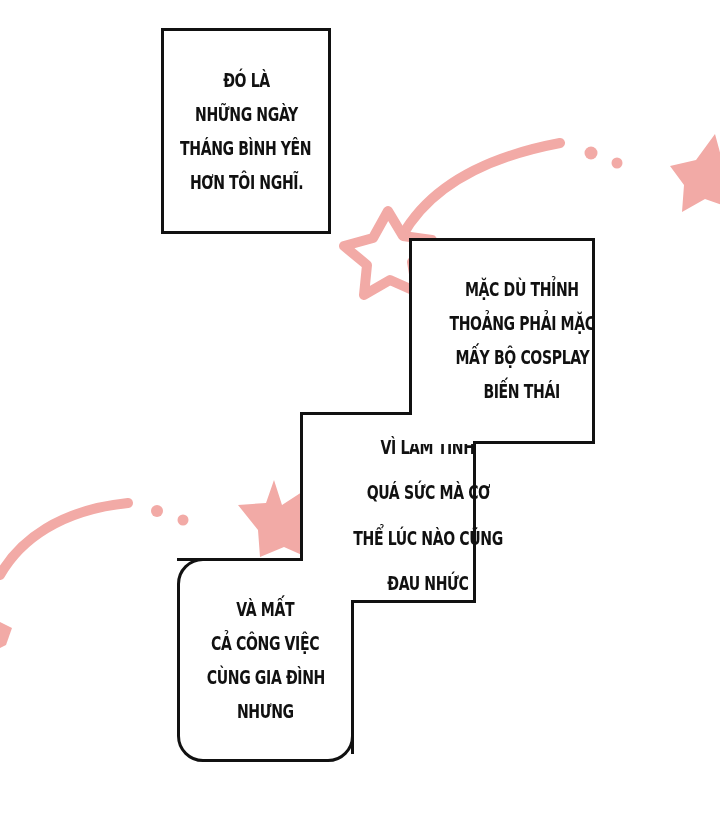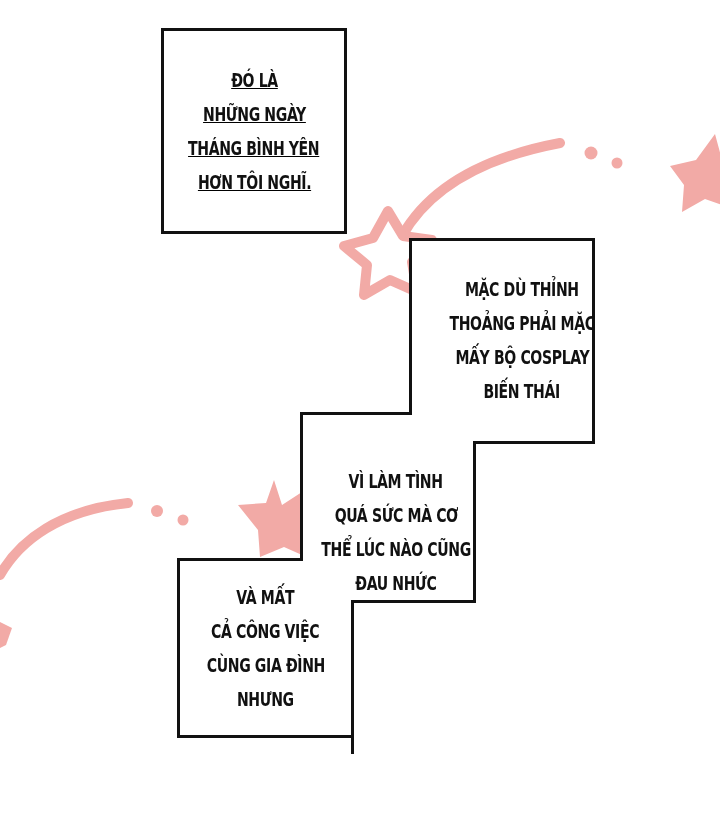--- a/index.html
+++ b/index.html
@@ -59,49 +59,49 @@
 
     <g>
       <path d="M274 480 L282 505 L302 492 L302 555 L284 547 L260 557 L258 530 L238 505 L266 503 Z" fill="#f2aaa6"></path>
     </g>
 
     <g>
       <path d="M0 622 L12 628 L6 645 L0 648 Z" fill="#f2aaa6"></path>
     </g>
   </svg>
 
-  <div class="box" style="left:161px; top:28px; width:186px; height:206px;text-decoration:underline;">
+  <div class="box" style="left:161px; top:28px; width:170px; height:206px;">
     <span class="line">ĐÓ LÀ</span>
     <span class="line">NHỮNG NGÀY</span>
     <span class="line">THÁNG BÌNH YÊN</span>
     <span class="line">HƠN TÔI NGHĨ.</span>
   </div>
 
-  <div class="box" style="left:177px; top:558px; width:177px; height:180px;">
+  <div class="box" style="left:177px; top:558px; width:177px; height:204px;border-radius:26px;">
     <span class="line">VÀ MẤT</span>
     <span class="line">CẢ CÔNG VIỆC</span>
     <span class="line">CÙNG GIA ĐÌNH</span>
     <span class="line">NHƯNG</span>
   </div>
 
   <div class="box" style="left:300px; top:412px; width:176px; height:191px; background:transparent; border-color:transparent;">
   </div>
 
   <div class="mask" style="left:300px; top:412px; width:176px; height:191px; background:#ffffff;"></div>
 
   <div class="mask" style="left:300px; top:412px; width:112px; height:3px; background:#111111;"></div>
   <div class="mask" style="left:300px; top:412px; width:3px; height:149px; background:#111111;"></div>
   <div class="mask" style="left:473px; top:441px; width:3px; height:162px; background:#111111;"></div>
   <div class="mask" style="left:351px; top:600px; width:125px; height:3px; background:#111111;"></div>
 
   <div class="mask" style="left:351px; top:600px; width:3px; height:154px; background:#111111;"></div>
 
   <div class="mask" style="left:177px; top:558px; width:126px; height:3px; background:#111111;"></div>
 
-  <div style="position:absolute; left:303px; top:430px; width:186px; height:170px; display:flex; flex-direction:column; align-items:center; justify-content:flex-end;">
+  <div style="position:absolute; left:303px; top:430px; width:186px; height:170px; display:flex; flex-direction:column; align-items:center; justify-content:space-between;padding-left:32px;">
     <span class="line">VÌ LÀM TÌNH</span>
     <span class="line">QUÁ SỨC MÀ CƠ</span>
     <span class="line">THỂ LÚC NÀO CŨNG</span>
     <span class="line">ĐAU NHỨC</span>
   </div>
 
   <div class="mask" style="left:409px; top:238px; width:186px; height:206px; background:#ffffff;"></div>
   <div class="mask" style="left:409px; top:238px; width:186px; height:3px; background:#111111;"></div>
   <div class="mask" style="left:409px; top:238px; width:3px; height:177px; background:#111111;"></div>
   <div class="mask" style="left:592px; top:238px; width:3px; height:206px; background:#111111;"></div>

